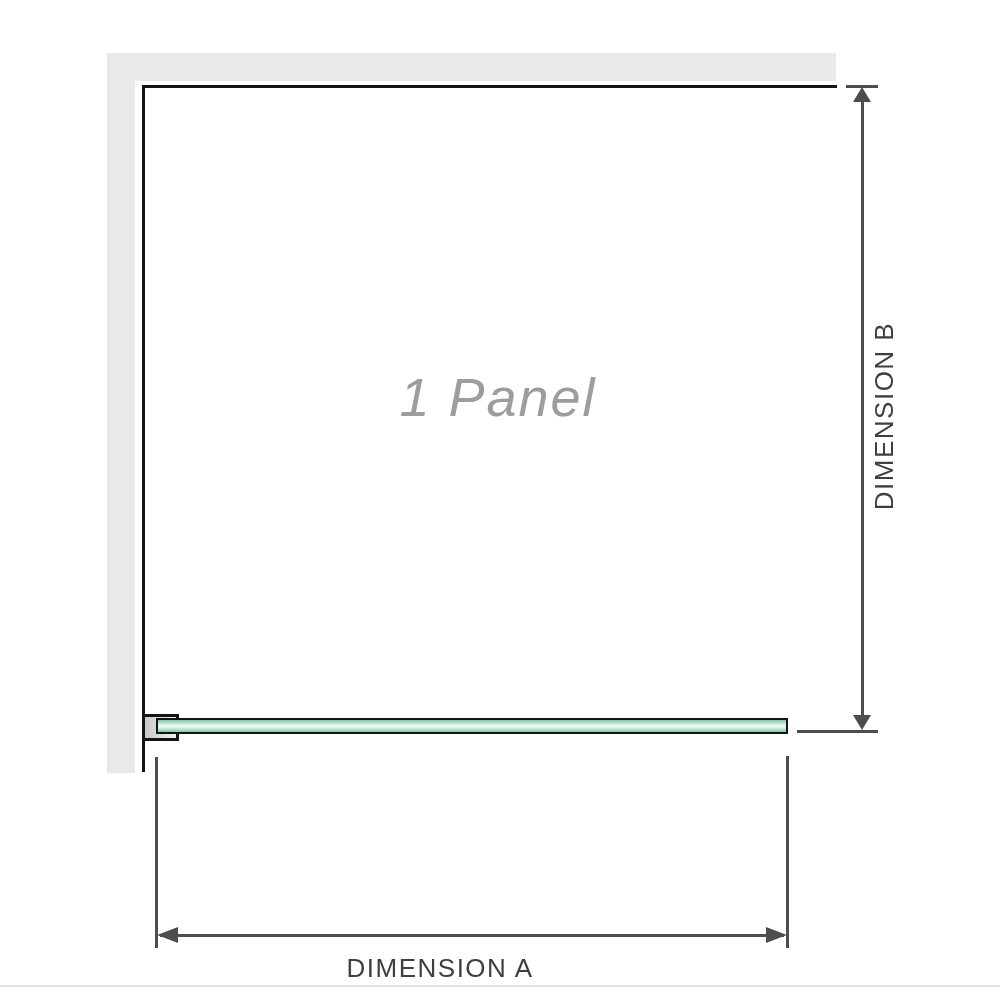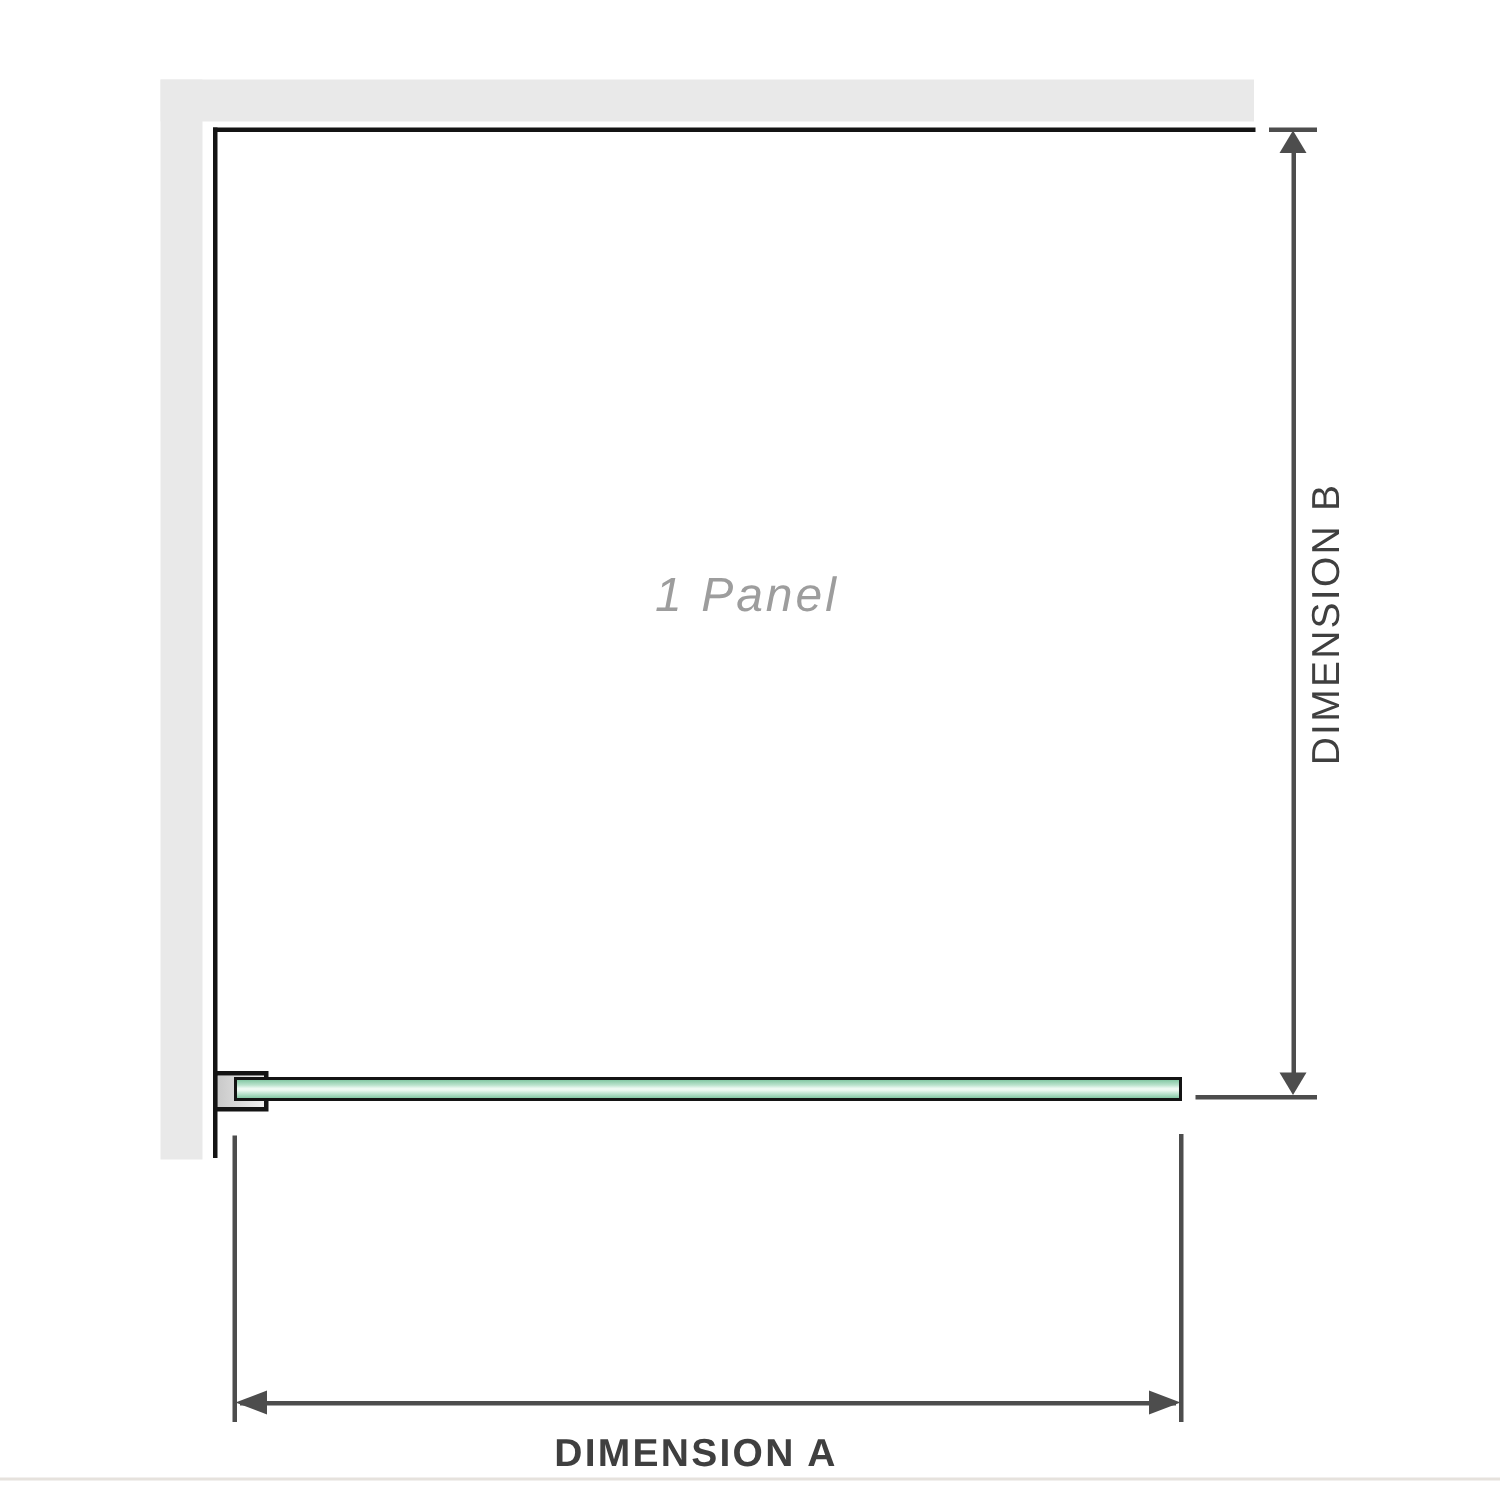--- a/index.html
+++ b/index.html
@@ -81,33 +81,32 @@
   }
 
   
   .dim-label {
     color: var(--dim-text);
     font-size: 26px;
     letter-spacing: 1.5px;
     white-space: nowrap;
   }
   .dima-label {
-    left: 464px; top: 953px;
+    left: 440px; top: 953px;
     transform: translateX(-50%);
-    font-weight: bold;
   }
   .dimb-label {
     left: 884px; top: 416px;
     transform: translate(-50%, -50%) rotate(-90deg);
   }
   .panel-label {
     left: 498px; top: 397px;
     transform: translate(-50%, -50%);
     color: var(--panel-text);
-    font-size: 32px;
+    font-size: 54px;
     font-style: italic;
     letter-spacing: 2px;
     white-space: nowrap;
   }
 
   .footer-line { left: 0; top: 985px; width: 1000px; height: 2px; background: var(--footer-gray); }
 </style>
 </head>
 <body>
 

